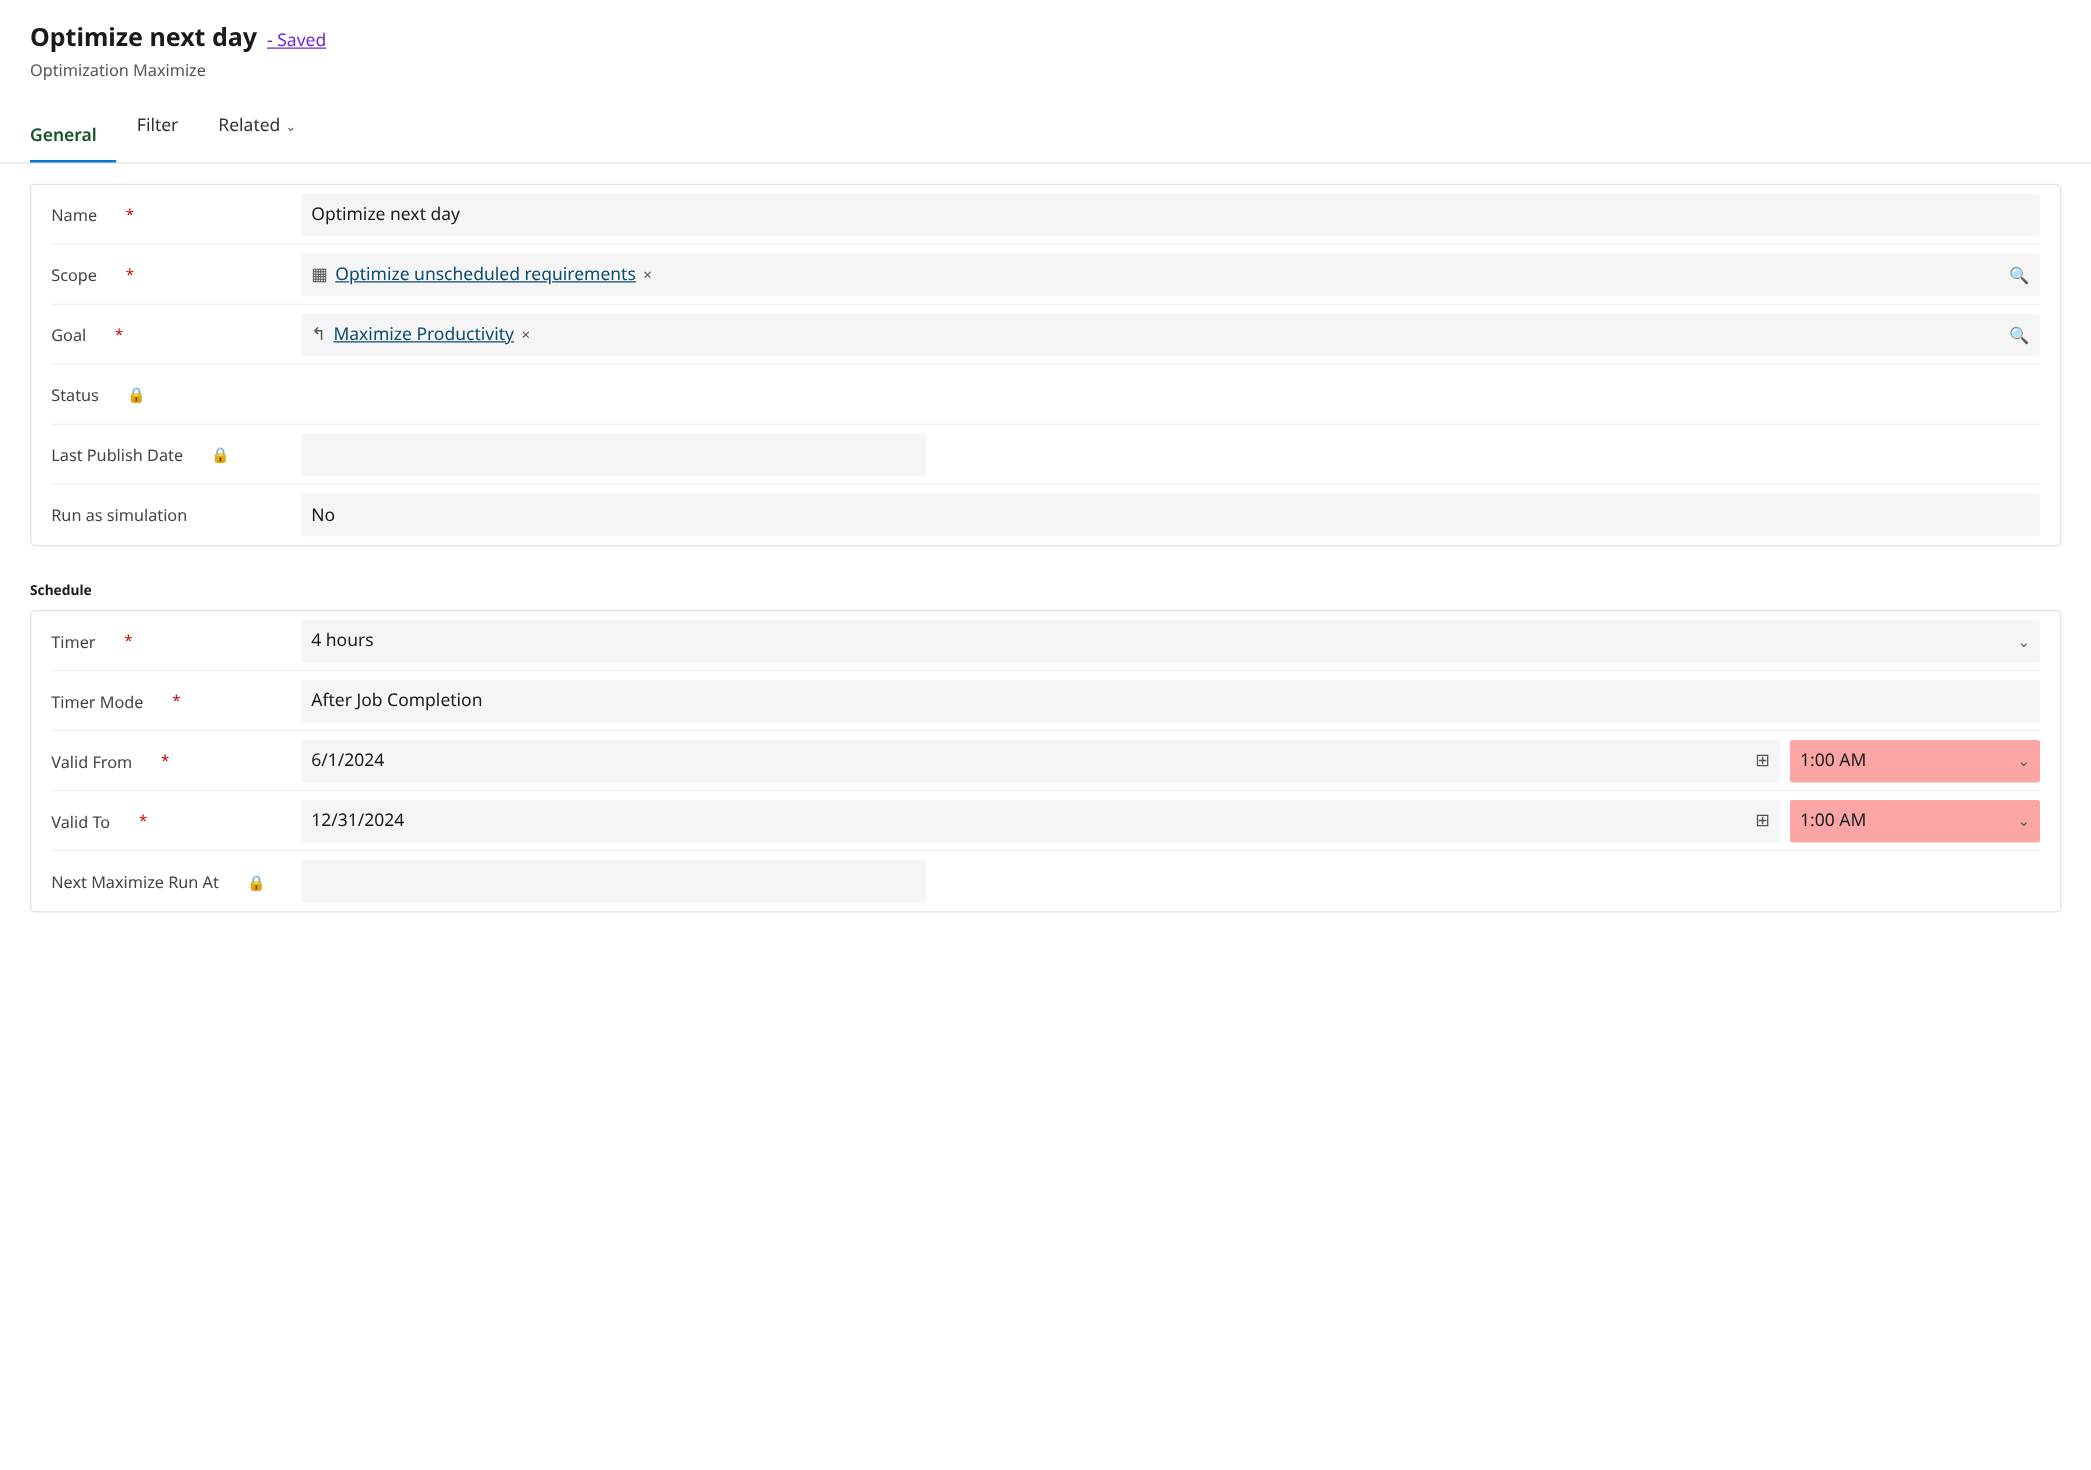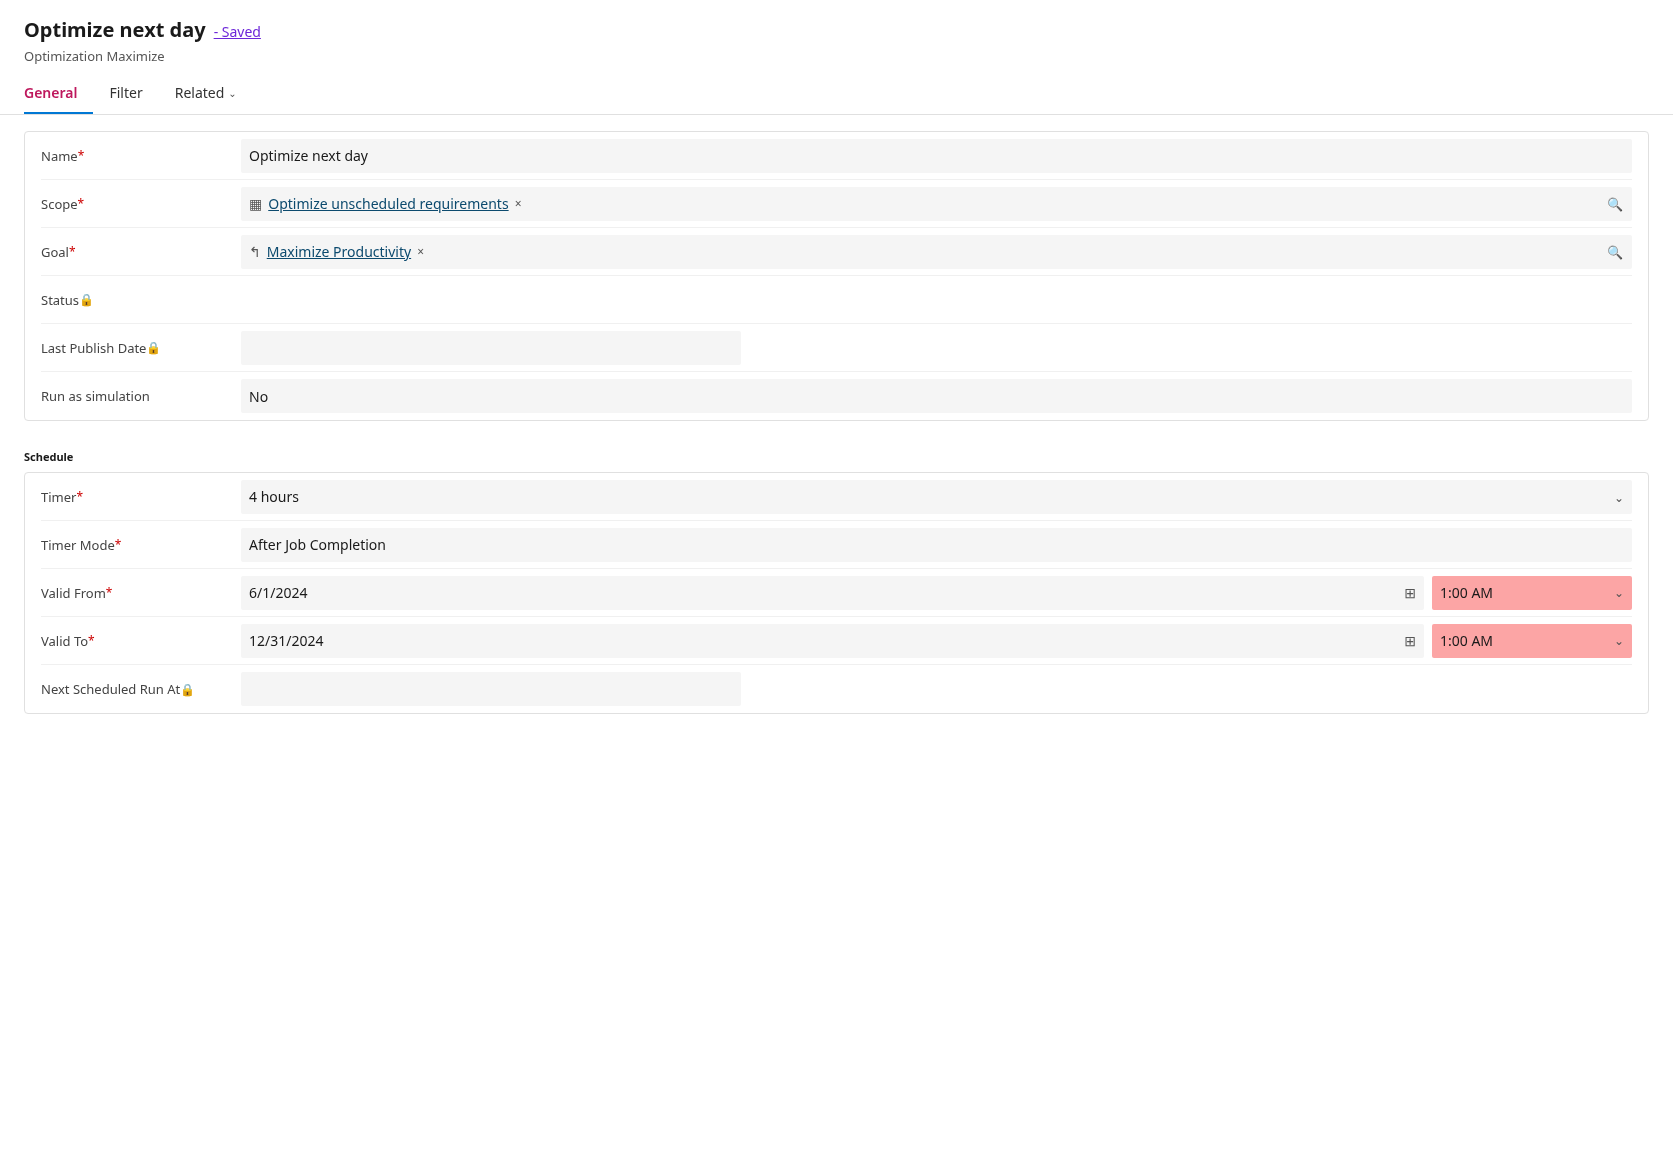--- a/index.html
+++ b/index.html
@@ -59,22 +59,23 @@
       align-items: center;
       gap: 4px;
     }
 
     .tab:first-child {
       padding-left: 0;
     }
 
     .tab.active {
       font-weight: 600;
-      color: #be185d;
+      color: #14532d;
       border-bottom: 2px solid #0078d4;
+      margin-top: 16px;
     }
 
     .tab-chevron {
       font-size: 10px;
       color: #555;
     }
 
     .content {
       padding: 16px 24px;
     }
@@ -103,21 +104,21 @@
     }
 
     .form-label {
       width: 200px;
       min-width: 200px;
       font-size: 13px;
       color: #444;
       padding: 8px 16px 8px 0;
       display: flex;
       align-items: center;
-      gap: 0;
+      gap: 23px;
     }
 
     .required-star {
       color: #c00;
       font-size: 12px;
     }
 
     .lock-icon {
       color: #888;
       font-size: 13px;
@@ -377,21 +378,21 @@
           </div>
           <div class="time-field">
             <span>1:00 AM</span>
             <span class="dropdown-icon" style="position:static; transform:none;">⌄</span>
           </div>
         </div>
       </div>
 
       <div class="form-row">
         <div class="form-label">
-          <span>Next Scheduled Run At</span>
+          <span>Next Maximize Run At</span>
           <span class="lock-icon" style="font-size:12px;">🔒</span>
         </div>
         <div class="form-value" style="max-width:500px;">
           <span class="form-value-text"></span>
         </div>
       </div>
 
     </div>
   </div>
 

